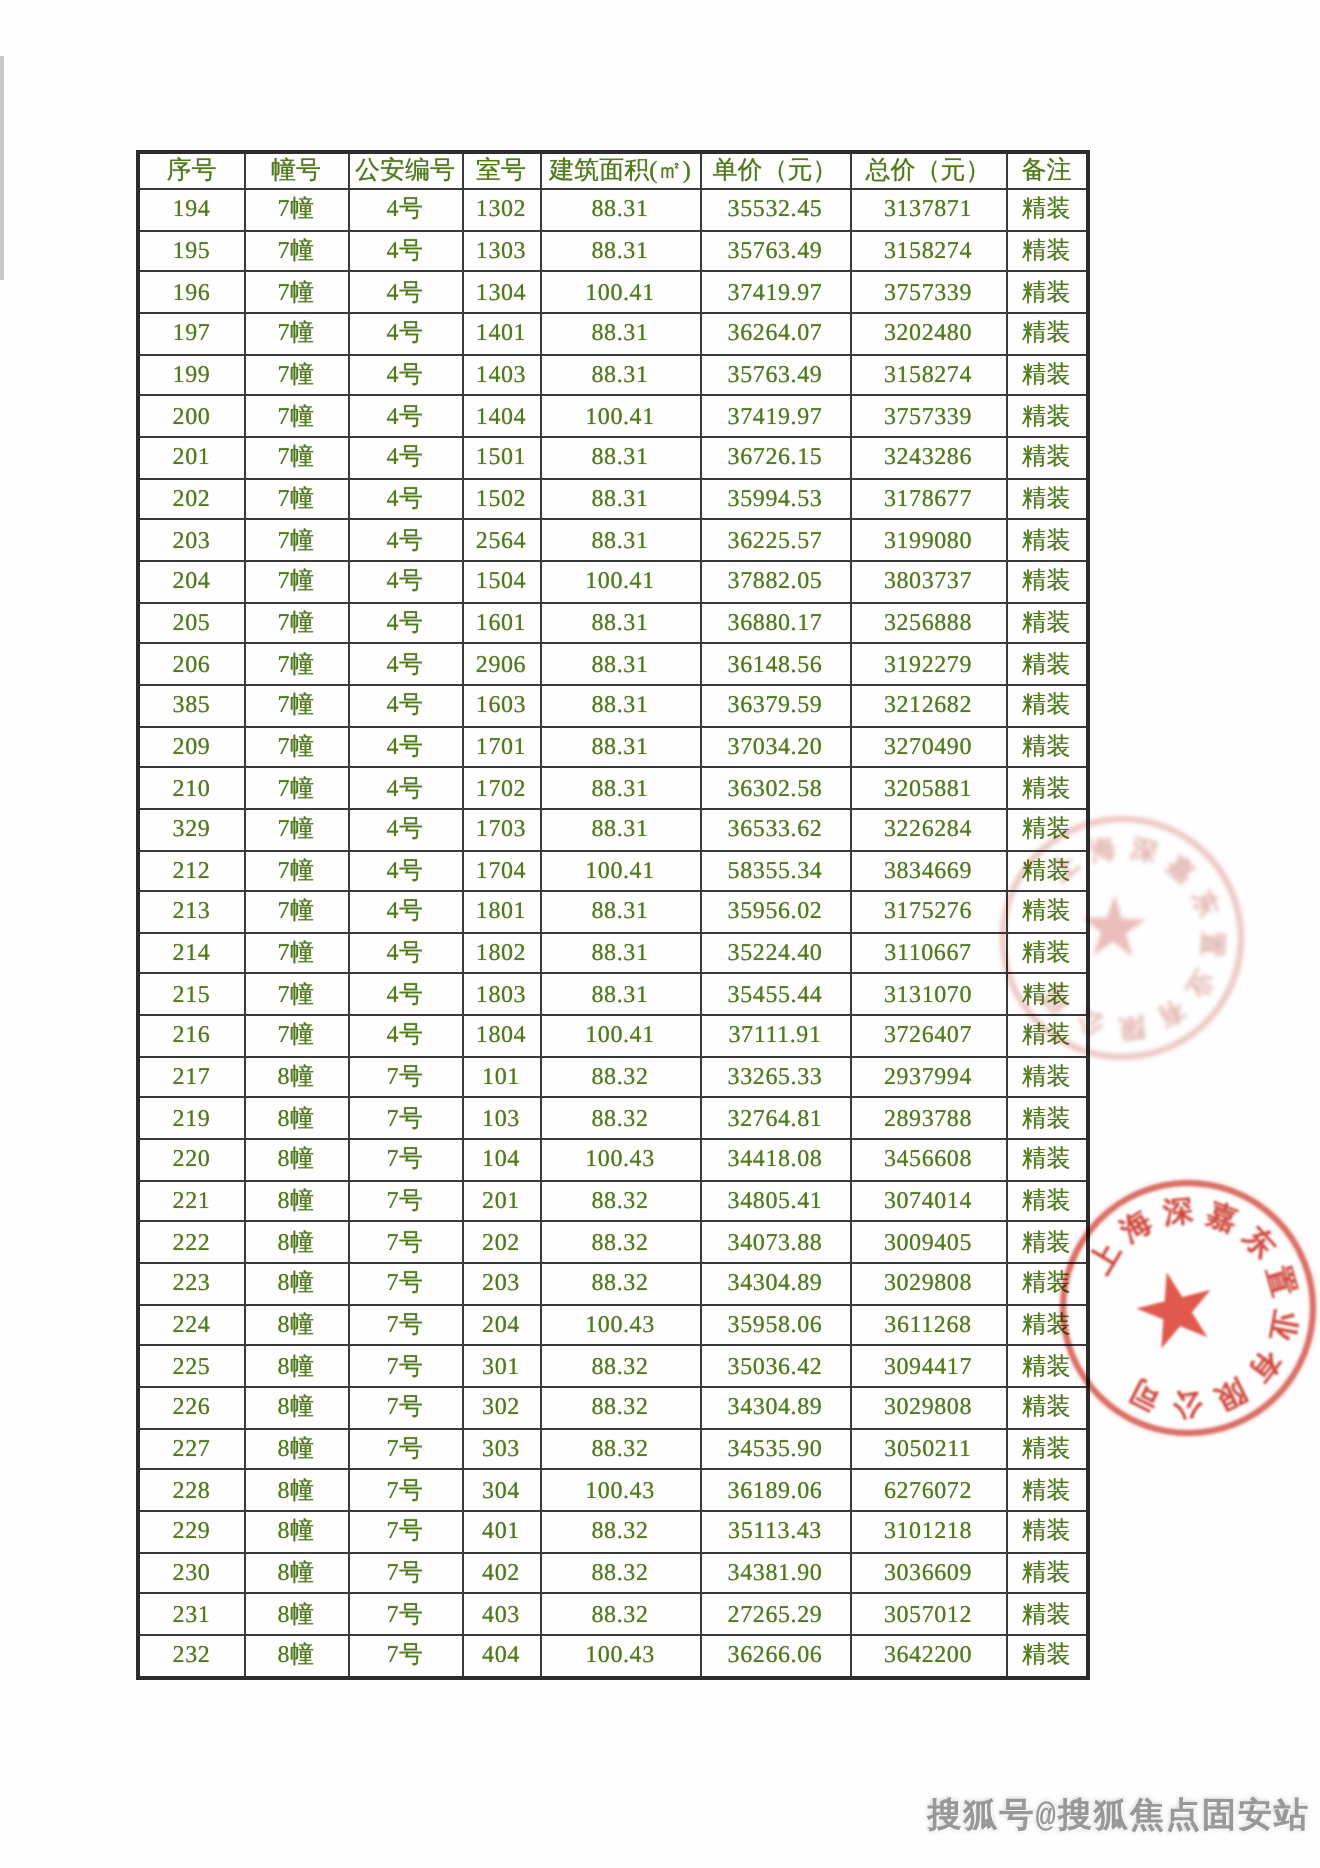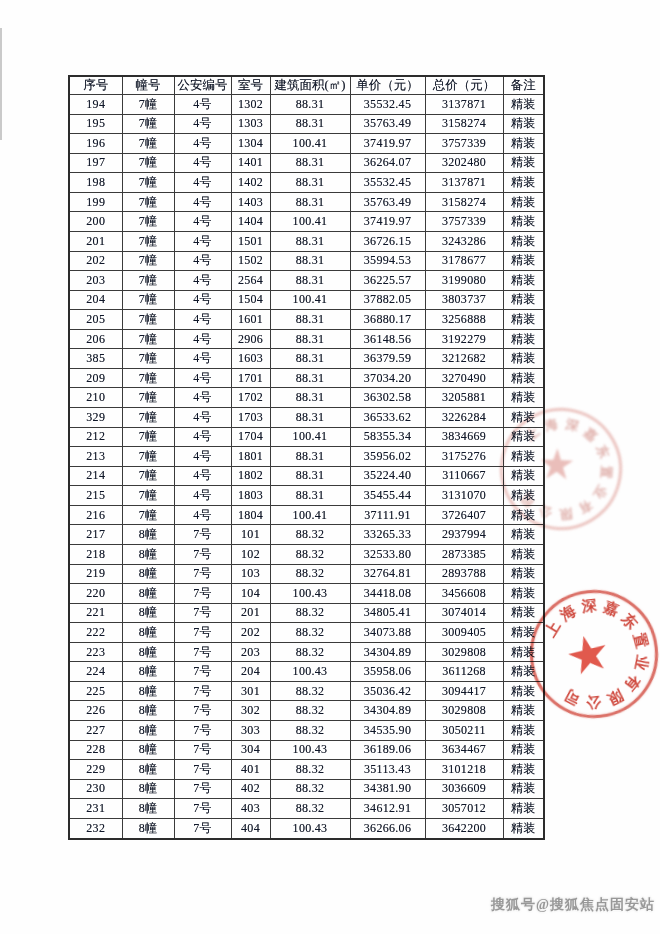--- a/index.html
+++ b/index.html
@@ -8,21 +8,21 @@
     background:#fefefe;overflow:hidden;
     font-family:"Liberation Serif","DejaVu Serif",serif;
   }
   
   .edge-line{position:absolute;left:0;top:28px;width:2px;height:112px;background:#9f9f9f;opacity:.55;}
 
   
   table.ptable{
     position:absolute;left:68px;top:75px;width:475px;height:765px;
     border-collapse:collapse;table-layout:fixed;
-    color:#0f172a;
+    color:#4d7c0f;
   }
   table.ptable th,table.ptable td{
     border:1.5px solid #3a3a3a;
     padding:0;text-align:center;vertical-align:middle;
     font-weight:normal;white-space:nowrap;overflow:hidden;
     text-shadow:0 0 .5px rgba(40,40,40,.55);
   }
   table.ptable{border:2.5px solid #2c2c2c;}
   table.ptable th{font-size:12.5px;}
   table.ptable td{font-size:12px;letter-spacing:.3px;}
@@ -51,22 +51,22 @@
   #seal-strong .star{font-size:50px;transform:translate(-50%,-50%) translate(-6px,0) rotate(-8deg);color:rgba(222,66,52,.88);}
   #seal-strong .seal-char{font-size:15px;}
   #seal-faint{left:500px;top:408px;width:122px;height:122px;transform:rotate(14deg);filter:blur(1.1px);opacity:.5;}
   #seal-faint .ring{border:3px solid rgba(205,103,92,.75);}
   #seal-faint .star{font-size:42px;transform:translate(-50%,-50%) translate(-5px,-3px) rotate(-12deg);color:rgba(205,95,85,.8);}
   #seal-faint .seal-char{font-size:13px;}
 
   
   .watermark{
     position:absolute;right:5px;top:896px;
-    font-family:Liberation Serif, serif;
-    font-weight:bold;font-size:14px;letter-spacing:1px;
+    font-family:Liberation Mono, monospace;
+    font-weight:bold;font-size:17px;letter-spacing:1px;
     color:#989898;
     text-shadow:0 0 1px #ffffff,1px 1px 0 rgba(255,255,255,.7),0 0 2px rgba(120,120,120,.5);
   }
 </style>
 </head>
 <body>
 
 <div id="page">
 
   <div class="edge-line"></div>
@@ -129,30 +129,20 @@
           <td>197</td>
           <td>7幢</td>
           <td>4号</td>
           <td>1401</td>
           <td>88.31</td>
           <td>36264.07</td>
           <td>3202480</td>
           <td>精装</td>
         </tr>
         <tr>
-          <td>198</td>
-          <td>7幢</td>
-          <td>4号</td>
-          <td>1402</td>
-          <td>88.31</td>
-          <td>35532.45</td>
-          <td>3137871</td>
-          <td>精装</td>
-        </tr>
-        <tr>
           <td>199</td>
           <td>7幢</td>
           <td>4号</td>
           <td>1403</td>
           <td>88.31</td>
           <td>35763.49</td>
           <td>3158274</td>
           <td>精装</td>
         </tr>
         <tr>
@@ -319,30 +309,20 @@
           <td>217</td>
           <td>8幢</td>
           <td>7号</td>
           <td>101</td>
           <td>88.32</td>
           <td>33265.33</td>
           <td>2937994</td>
           <td>精装</td>
         </tr>
         <tr>
-          <td>218</td>
-          <td>8幢</td>
-          <td>7号</td>
-          <td>102</td>
-          <td>88.32</td>
-          <td>32533.80</td>
-          <td>2873385</td>
-          <td>精装</td>
-        </tr>
-        <tr>
           <td>219</td>
           <td>8幢</td>
           <td>7号</td>
           <td>103</td>
           <td>88.32</td>
           <td>32764.81</td>
           <td>2893788</td>
           <td>精装</td>
         </tr>
         <tr>
@@ -425,21 +405,21 @@
           <td>3050211</td>
           <td>精装</td>
         </tr>
         <tr>
           <td>228</td>
           <td>8幢</td>
           <td>7号</td>
           <td>304</td>
           <td>100.43</td>
           <td>36189.06</td>
-          <td>3634467</td>
+          <td>6276072</td>
           <td>精装</td>
         </tr>
         <tr>
           <td>229</td>
           <td>8幢</td>
           <td>7号</td>
           <td>401</td>
           <td>88.32</td>
           <td>35113.43</td>
           <td>3101218</td>
@@ -454,21 +434,21 @@
           <td>34381.90</td>
           <td>3036609</td>
           <td>精装</td>
         </tr>
         <tr>
           <td>231</td>
           <td>8幢</td>
           <td>7号</td>
           <td>403</td>
           <td>88.32</td>
-          <td>34612.91</td>
+          <td>27265.29</td>
           <td>3057012</td>
           <td>精装</td>
         </tr>
         <tr>
           <td>232</td>
           <td>8幢</td>
           <td>7号</td>
           <td>404</td>
           <td>100.43</td>
           <td>36266.06</td>

